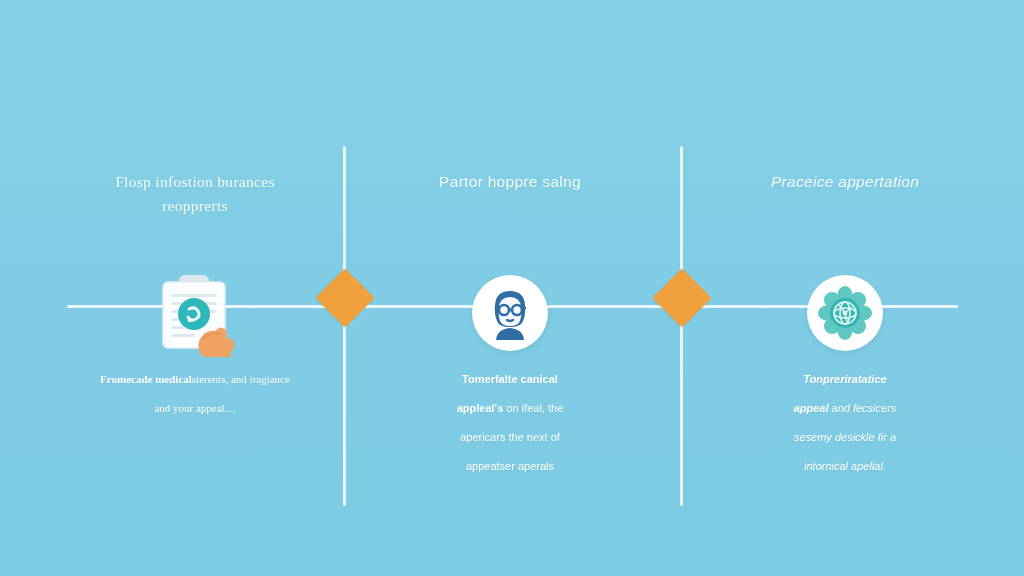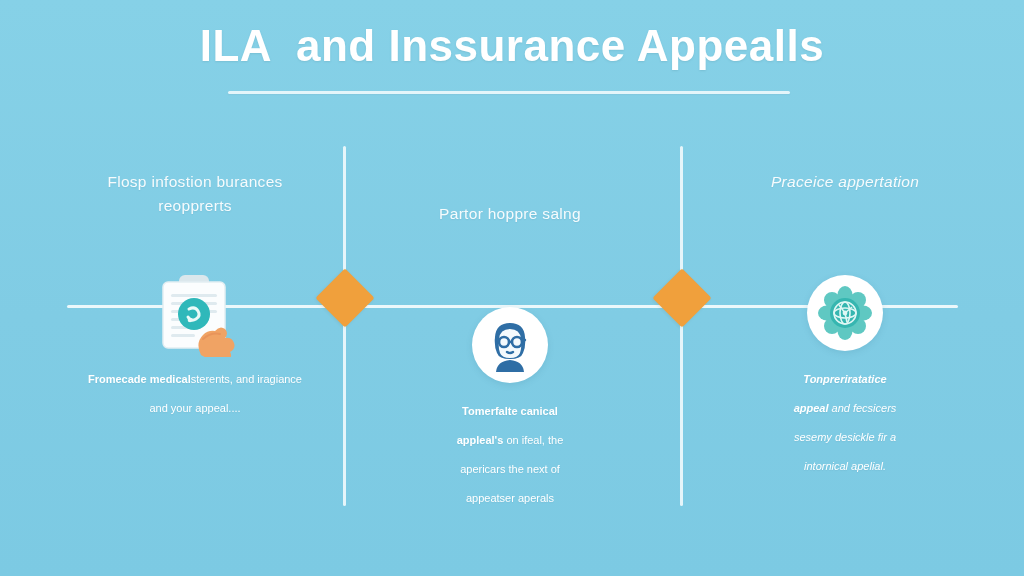--- a/index.html
+++ b/index.html
@@ -87,22 +87,22 @@
   #diamond-1 { left: 324px; }
   #diamond-2 { left: 661px; }
 
   
   .column {
     position: absolute;
     top: 170px;
     width: 300px;
     text-align: center;
   }
-  #column-1 { left: 45px; }
-  #column-2 { left: 360px; margin-top: 32px; }
+  #column-1 { left: 45px; font-family: Liberation Serif, serif; }
+  #column-2 { left: 360px; }
   #column-3 { left: 695px; font-style: italic; }
 
   .col-heading {
     font-size: 15.5px;
     line-height: 24px;
     font-weight: 400;
     color: rgba(255,255,255,0.93);
     letter-spacing: 0.3px;
     white-space: pre-line;
     min-height: 48px;
@@ -145,24 +145,20 @@
     align-items: center;
     justify-content: center;
     box-shadow: 0 2px 6px rgba(60,130,155,0.18);
   }
 </style>
 </head>
 <body>
 
 <div id="canvas">
 
-  <div id="title-block">
-    <h1 id="page-title">ILA  and Inssurance Appealls</h1>
-    <div id="title-underline"></div>
-  </div>
 
   <div id="timeline-axis"></div>
   <div class="v-divider" id="divider-1"></div>
   <div class="v-divider" id="divider-2"></div>
 
   <div class="diamond" id="diamond-1"></div>
   <div class="diamond" id="diamond-2"></div>
 
   <div class="column" id="column-1">
     <div class="col-heading">Flosp infostion burances

